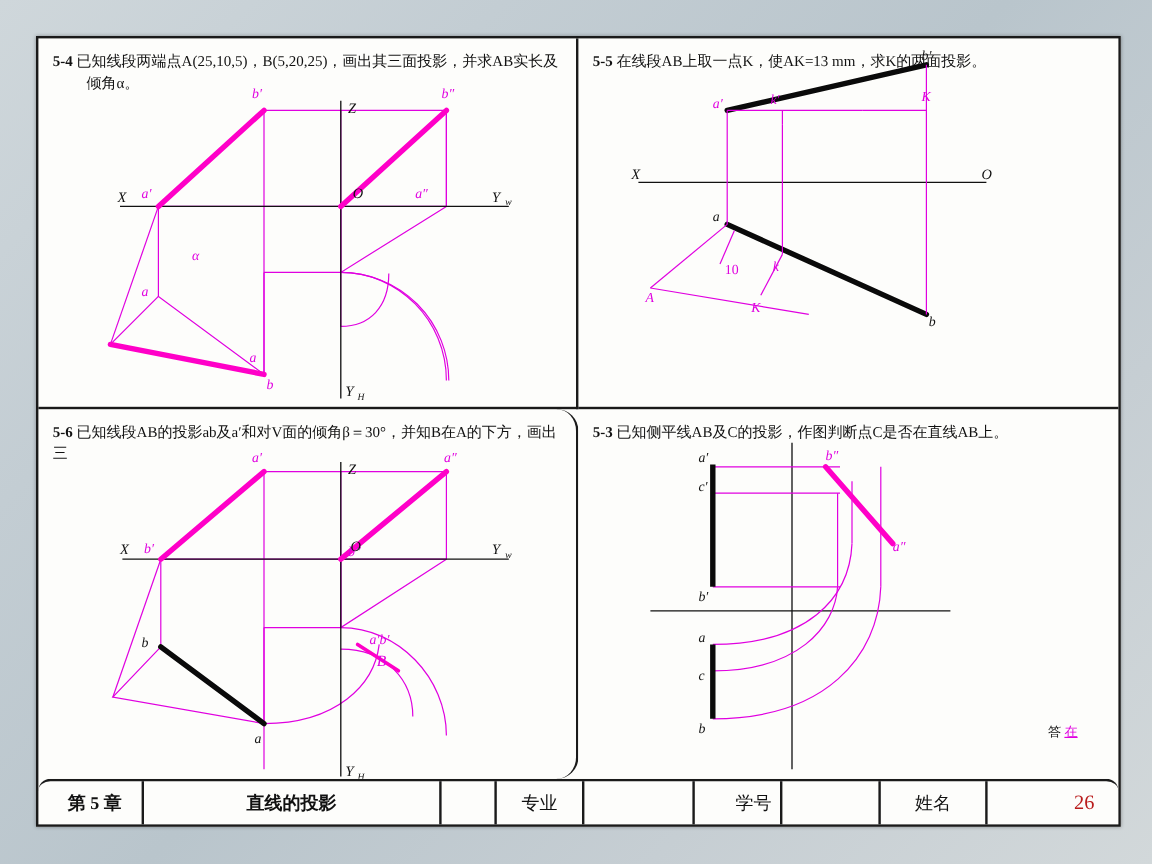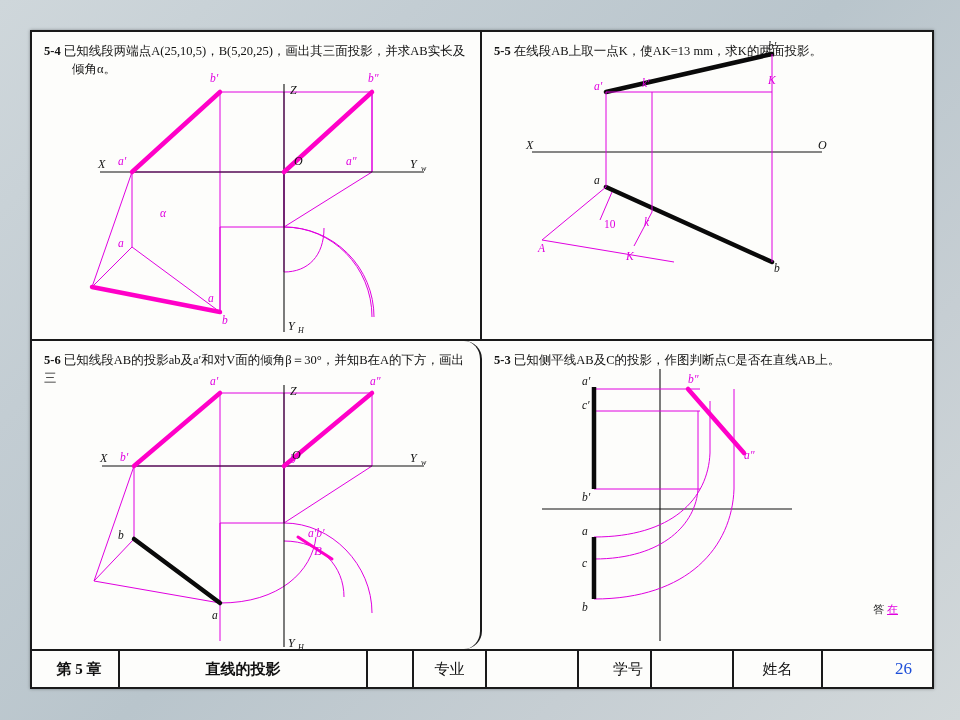--- a/index.html
+++ b/index.html
@@ -31,34 +31,34 @@
   }
   .prob .lbl{font-weight:bold;}
   .prob .ind{display:block;padding-left:28px;}
 
   .svgwrap{position:absolute;left:0;top:0;width:100%;height:100%;}
   svg{display:block;}
 
   
   .footer{
     position:absolute;left:0;bottom:0;width:100%;height:38px;
-    border-top:2px solid #1a1a1a;box-sizing:border-box;
+    border-top:2px solid #1a1a1a;box-sizing:border-box;border-radius:10px;
   }
   .fcell{
     position:absolute;top:0;height:100%;
     display:flex;align-items:center;justify-content:center;
     font-size:15px;color:#111;box-sizing:border-box;
     font-family:"Liberation Serif", serif;
   }
   .f-chap{left:8px;width:78px;font-weight:bold;}
   .f-title{left:86px;width:250px;border-left:2px solid #1a1a1a;border-right:2px solid #1a1a1a;font-weight:bold;}
   .f-major{left:380px;width:75px;border-left:2px solid #1a1a1a;border-right:2px solid #1a1a1a;}
   .f-id{left:545px;width:75px;border-left:2px solid #1a1a1a;border-right:2px solid #1a1a1a;padding-left:27px;}
   .f-name{left:700px;width:91px;border-left:2px solid #1a1a1a;border-right:2px solid #1a1a1a;}
-  .f-page{left:845px;width:53px;font-size:17px;color:#1d4ed8;}
+  .f-page{left:845px;width:53px;font-size:17px;color:#b91c1c;}
 
   .ans{position:absolute;right:34px;bottom:32px;font-size:11px;color:#111;}
   .ans u{color:#e000e0;}
 </style>
 </head>
 <body>
 
 <div class="page">
 
   <div class="grid">

